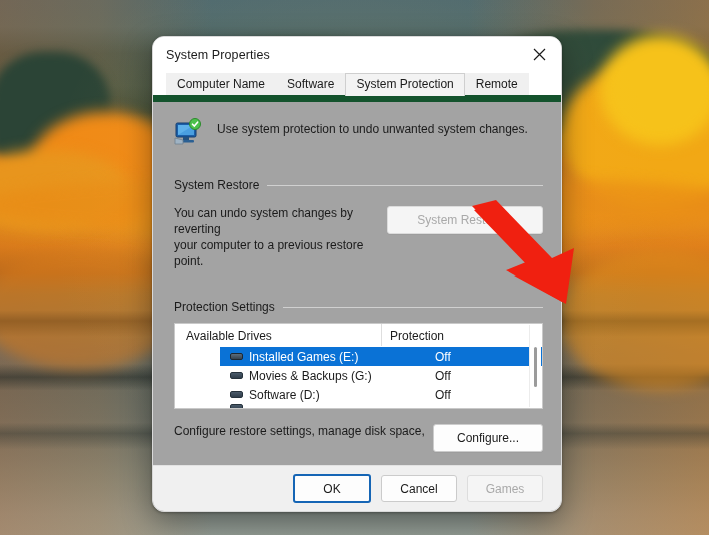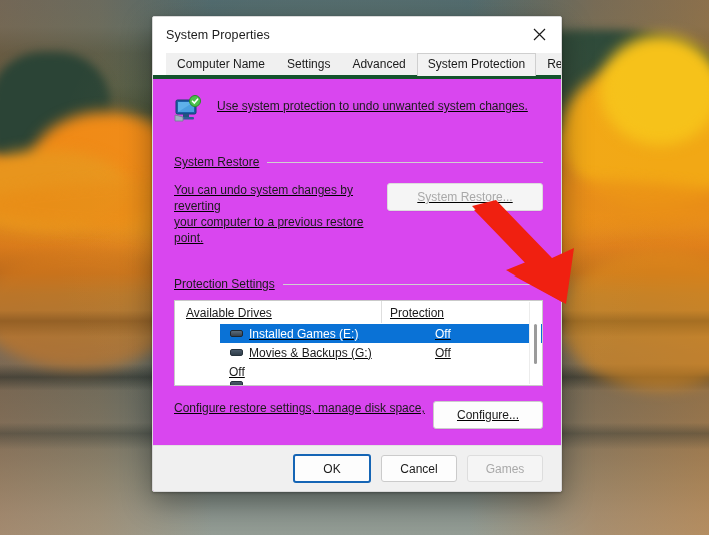--- a/index.html
+++ b/index.html
@@ -59,23 +59,23 @@
   
   .foliage{position:absolute;border-radius:50%;filter:blur(7px);}
   .trees-dark{position:absolute;filter:blur(5px);border-radius:45% 45% 20% 20%;}
   #wallpaper .vignette{
     position:absolute;inset:0;
     background:radial-gradient(ellipse at 50% 38%, rgba(255,190,90,.14), rgba(0,0,0,0) 62%);
   }
 
   
   #dialog{
-    position:absolute;left:152px;top:16px;width:408px;height:474px;
+    position:absolute;left:152px;top:36px;width:408px;height:474px;
     background:#f3f3f3;
-    border-radius:2px;
+    border-radius:12px;
     box-shadow:0 10px 30px rgba(0,0,0,.38), 0 1px 3px rgba(0,0,0,.3);
     overflow:hidden;
     border:1px solid #d9d9d9;
   }
   #titlebar{
     height:35px;background:#ffffff;position:relative;
     display:flex;align-items:center;
   }
   #titlebar .title{
     font-size:12.5px;color:#1b1b1b;margin-left:13px;letter-spacing:.1px;
@@ -96,21 +96,21 @@
     line-height:15px;white-space:nowrap;cursor:default;
     border:1px solid transparent;border-bottom:none;position:relative;top:1px;
     background:#f0f0f0;
   }
   .tab.active{
     background:#f3f3f3;border-color:#cfcfcf;border-bottom-color:#f3f3f3;
     z-index:3;
   }
   #tabpanel{
     position:absolute;left:0;right:0;top:58px;bottom:0;
-    background:#d946ef;border-top:4px solid #14532d;text-decoration:underline;
+    background:#a3a3a3;border-top:7px solid #14532d;
   }
 
   
   #header-row{display:flex;align-items:flex-start;padding:14px 18px 0 20px;}
   #protect-icon{width:30px;height:30px;flex:0 0 30px;position:relative;margin-top:2px;}
   #header-caption{font-size:12px;color:#1b1b1b;margin-left:14px;margin-top:5px;line-height:16px;}
 
   
   .group{margin:0 18px 0 21px;}
   .group-head{display:flex;align-items:center;font-size:12px;color:#1b1b1b;}
@@ -206,22 +206,21 @@
     <div class="title">System Properties</div>
     <div id="close-btn">
       <svg width="13" height="13" viewBox="0 0 13 13">
         <path d="M1 1 L12 12 M12 1 L1 12" stroke="#1b1b1b" stroke-width="1.2" fill="none"></path>
       </svg>
     </div>
   </div>
 
   <div id="tabstrip">
     <div class="tab">Computer Name</div>
-    <div class="tab">Settings</div>
-    <div class="tab">Advanced</div>
+    <div class="tab">Software</div>
     <div class="tab active">System Protection</div>
     <div class="tab">Remote</div>
   </div>
 
   <div id="tabpanel">
 
     <div id="header-row">
       <div id="protect-icon">
         <svg width="30" height="30" viewBox="0 0 30 30">
           <rect x="3" y="5" width="20" height="14" rx="1.5" fill="#1b5fa8" stroke="#163f6e" stroke-width="1"></rect>
@@ -277,20 +276,24 @@
 
       <div class="dv-row">
         <div class="c1">
           <span class="drive-icon"></span>
           <span>Movies &amp; Backups (G:)</span>
         </div>
         <div class="c2">Off</div>
       </div>
 
       <div class="dv-row">
+        <div class="c1">
+          <span class="drive-icon"></span>
+          <span>Software (D:)</span>
+        </div>
         <div class="c2">Off</div>
       </div>
 
       <div class="dv-row partial">
         <div class="c1">
           <span class="drive-icon"></span>
         </div>
       </div>
 
       <div id="dv-scroll">

